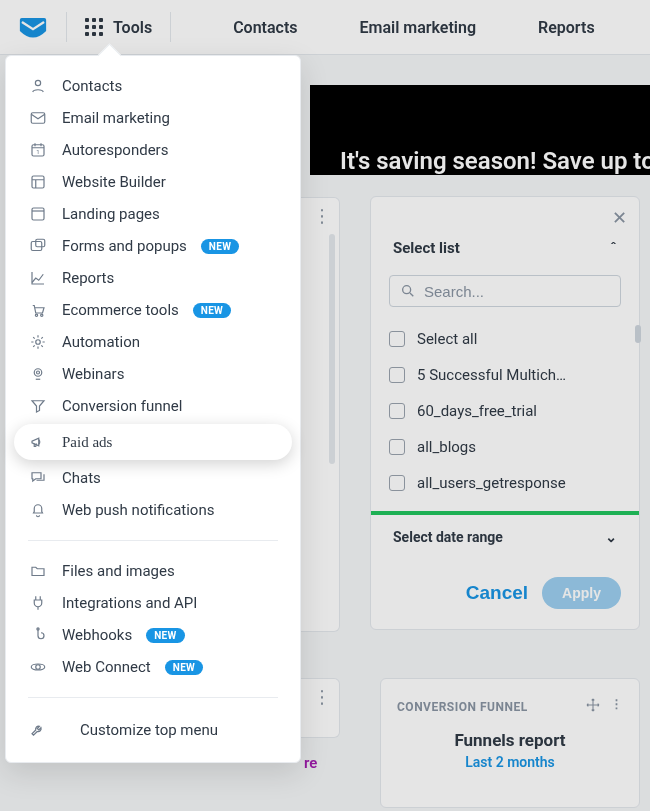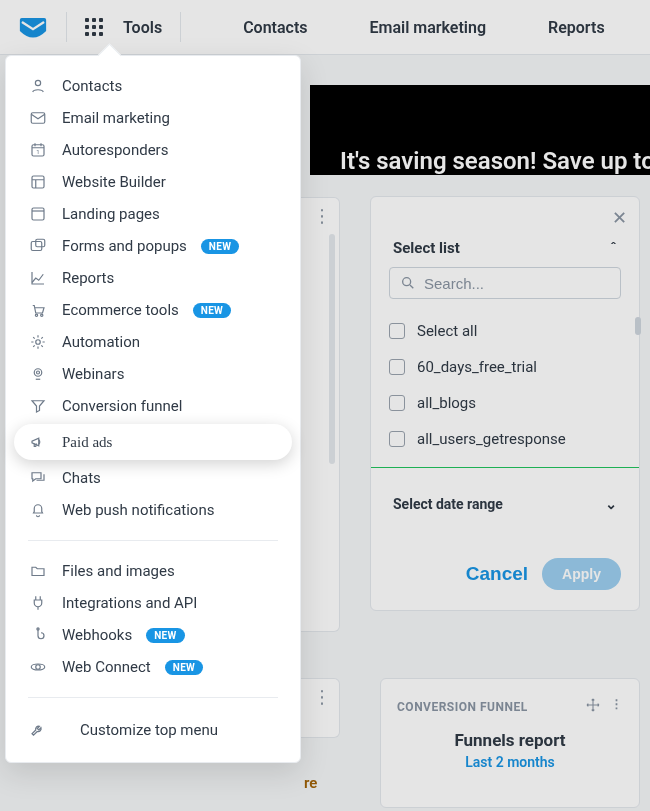--- a/index.html
+++ b/index.html
@@ -28,21 +28,21 @@
     padding: 0 18px;
     gap: 18px;
     position: relative;
     z-index: 1;
   }
   .logo {
     width: 30px; height: 22px;
     display:flex; align-items:center; justify-content:center;
   }
   .vdiv { width:1px; height:30px; background:#e4e8ed; }
-  .tools-btn { display:flex; align-items:center; gap:20px; font-weight:600; color:#303a46; cursor:pointer;}
+  .tools-btn { display:flex; align-items:center; gap:10px; font-weight:600; color:#303a46; cursor:pointer;}
   .grid9 {
     width:18px; height:18px; display:grid; grid-template-columns:repeat(3,4px); grid-template-rows:repeat(3,4px); gap:3px;
   }
   .grid9 span { background:#303a46; border-radius:1px;}
   .nav-item { font-weight:600; color:#303a46; cursor:pointer;}
   .nav-gap { width: 26px;}
   
   .banner {
     position:absolute;
     top: 85px; left: 310px; right:0;
@@ -128,21 +128,21 @@
     z-index: 1;
     padding-bottom: 0;
   }
   .rp-close { position:absolute; top:10px; right:12px; color:#8a95a3; font-size:18px; cursor:pointer;}
   .rp-header {
     display:flex; align-items:center; justify-content:space-between;
     padding: 42px 22px 10px 22px;
     font-weight:700; font-size:15px; color:#303a46;
   }
   .search-wrap {
-    margin: 0 18px 14px 18px;
+    margin: 8px 18px 14px 18px;
     border:1px solid #cfd6de;
     border-radius:4px;
     display:flex;
     align-items:center;
     padding: 6px 10px;
     gap:8px;
     color:#8a95a3;
   }
   .search-wrap input {
     border:none; outline:none; font-size:15px; color:#303a46; width:100%;
@@ -155,24 +155,24 @@
     padding: 9px 0;
     font-size:15px; color:#303a46;
   }
   .chk {
     width:16px; height:16px; border:1.5px solid #9aa3ae; border-radius:3px; flex:0 0 16px;
   }
   .list-scroll-thumb {
     position:absolute; right:-2px; top:4px; width:6px; height:18px; background:#cfd6de; border-radius:3px;
   }
   .date-range {
-    border-top:1px solid #22c55e;
+    border-top:4px solid #22c55e;
     margin-top: 10px;
     display:flex; align-items:center; justify-content:space-between;
-    padding: 28px 22px;
+    padding: 14px 22px;
     font-weight:700; font-size:14px; color:#303a46;
   }
   .rp-actions {
     display:flex; justify-content:flex-end; gap:14px;
     padding: 18px 18px 20px 18px;
   }
   .btn-cancel { color:#1995e4; font-weight:600; font-size:19px; background:none; border:none; cursor:pointer;}
   .btn-apply { background:#9ccff0; color:#fff; font-weight:600; font-size:14px; border:none; border-radius:20px; padding:8px 20px; cursor:pointer;}
   
   .behind-card {
@@ -210,22 +210,22 @@
     width:40px; height:60px;
     background:#fff;
     border:1px solid #e4e8ed;
     border-left:none;
     border-radius:0 6px 6px 0;
     z-index:0;
   }
   .behind-card2 .behind-dots{ top:16px;}
   .re-text{
     position:absolute;
-    top: 774px; left: 304px;
-    color:#a16207; font-weight:600; font-size:15px;
+    top: 754px; left: 304px;
+    color:#a21caf; font-weight:600; font-size:15px;
     z-index:1;
   }
   .move-icon svg, .dots-icon svg { width:16px; height:16px; stroke:#8a95a3; fill:none; stroke-width:1.6;}
   .chev { font-size:14px; color:#303a46;}
   .ellipsis { white-space:nowrap; overflow:hidden; text-overflow:ellipsis; max-width:170px;}
 </style>
 </head>
 <body>
 
 <div class="header">
@@ -283,20 +283,24 @@
         <circle cx="10" cy="10" r="6" stroke="#8a95a3" stroke-width="2" fill="none"></circle>
         <line x1="15" y1="15" x2="20" y2="20" stroke="#8a95a3" stroke-width="2"></line>
       </svg>
     <input type="text" placeholder="Search..." style="">
   </div>
   <div class="list-box">
     <div class="list-scroll-thumb"></div>
     <div class="list-row">
         <span class="chk"></span>
         <span class="ellipsis">Select all</span>
+      </div>
+    <div class="list-row">
+        <span class="chk"></span>
+        <span class="ellipsis">5 Successful Multich…</span>
       </div>
     <div class="list-row">
         <span class="chk"></span>
         <span class="ellipsis">60_days_free_trial</span>
       </div>
     <div class="list-row">
         <span class="chk"></span>
         <span class="ellipsis">all_blogs</span>
       </div>
     <div class="list-row">

